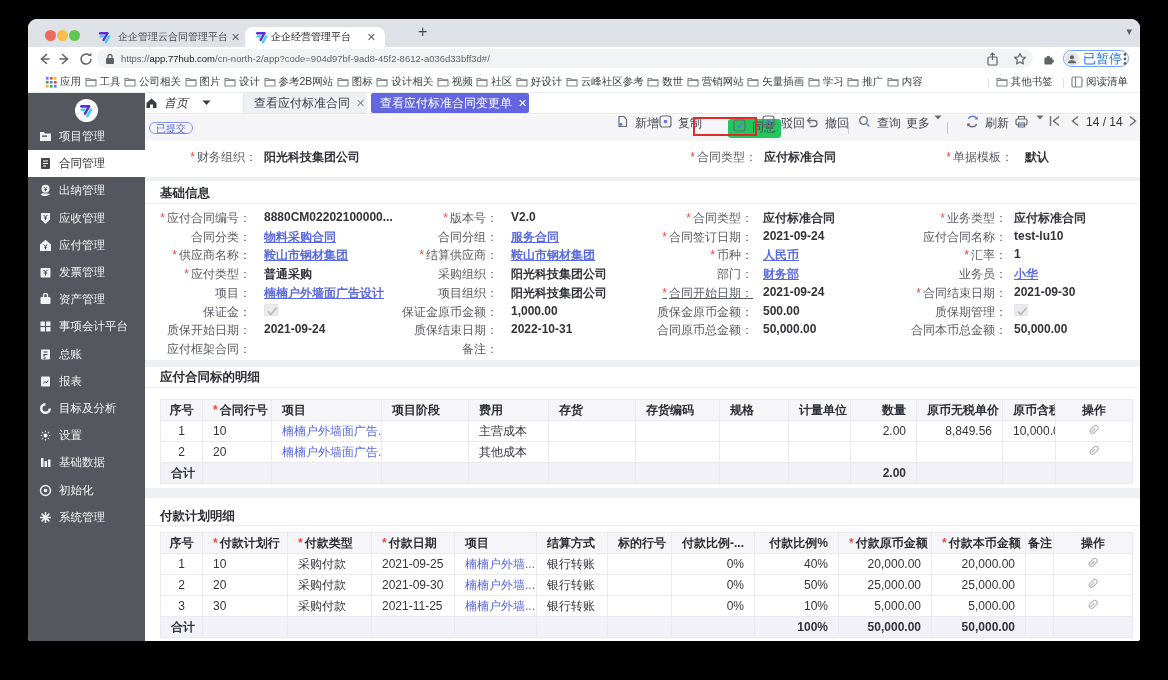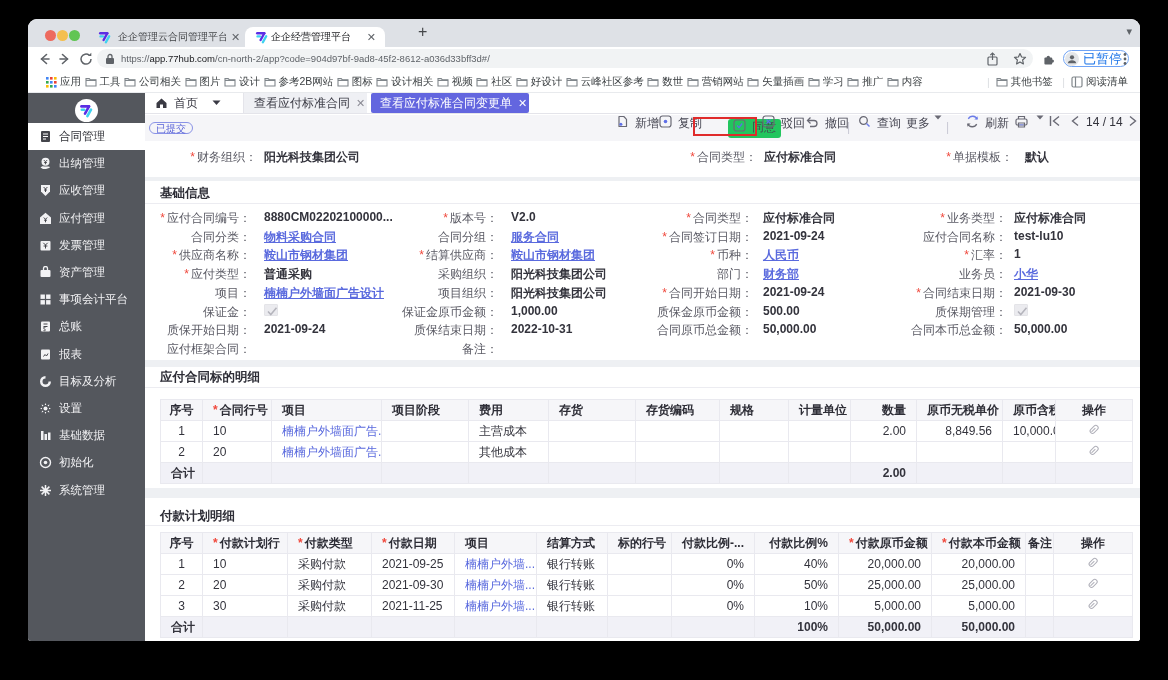--- a/index.html
+++ b/index.html
@@ -24,21 +24,21 @@
 .side{width:117px;background:#54575d;flex:none;position:relative;}
 .logo{position:absolute;left:47px;top:6px;width:23px;height:23px;border-radius:50%;background:#fff;}
 .menu{position:absolute;top:30px;left:0;width:100%;}
 .mi{height:27.2px;display:flex;align-items:center;color:#f2f2f4;font-size:11.5px;}
 .mi svg{margin-left:11px;margin-right:7px;flex:none;}
 .mi.on{background:#fff;color:#33343a;}
 .main{flex:1;position:relative;background:#fff;overflow:hidden;}
 
 .atabs{position:absolute;left:0;top:0;right:0;height:21px;background:#fff;border-bottom:1px solid #e4e4ea;display:flex;font-size:12px;}
 .at{display:flex;align-items:center;color:#3a3a44;}
-.at1{width:99px;border-right:1px solid #e4e4ea;padding-left:10px;}
+.at1{width:99px;border-right:1px solid #e4e4ea;padding-left:0;font-style:italic;}
 .at2{background:#eff0f4;width:123px;margin-right:4px;padding-left:10px;}
 .at3{background:#6366df;color:#fff;width:158px;border-radius:2px;padding-left:9px;}
 
 .tbar{position:absolute;left:0;top:22px;right:0;height:26px;background:#f5f5f8;display:flex;align-items:center;font-size:12px;color:#454551;}
 .tbtn{position:absolute;top:0;height:26px;display:flex;align-items:flex-start;white-space:nowrap;}
 .tbtn svg{margin-right:3px;}
 .badge{position:absolute;left:4px;top:7px;border:1px solid #8a93e6;color:#5a64d8;font-size:10px;border-radius:7px;padding:0px 6px;height:12px;line-height:11px;}
 .redbox{position:absolute;left:548px;top:2px;width:64px;height:19px;border:2px solid #e02b2b;}
 
 .row1{position:absolute;left:0;top:48px;right:0;height:35px;background:#fff;font-size:12px;}
@@ -237,20 +237,24 @@
 <div class="side">
 <div class="logo" style="display:flex;align-items:center;justify-content:center;">
           <svg width="15" height="15" viewBox="0 0 15 15">
             <path d="M2.4 3.4 H10" stroke="#5b2ee4" stroke-width="2.6" stroke-linecap="round" fill="none"></path>
             <path d="M10 3.4 L6 10.7" stroke="#5b2ee4" stroke-width="2.6" stroke-linecap="round" fill="none"></path>
             <path d="M2.8 6.8 H5.2" stroke="#3ed2f0" stroke-width="2.6" stroke-linecap="round" fill="none"></path>
             <path d="M12 6.6 L8.4 13.2" stroke="#3ed2f0" stroke-width="2.6" stroke-linecap="round" fill="none"></path>
           </svg>
         </div>
 <div class="menu">
+<div class="mi"><svg width="13" height="13" viewBox="0 0 13 13">
+              <path d="M1 2 h4 l1 1.5 h6 v7.5 H1 Z" fill="#f2f2f4"></path>
+              <path d="M3 6.2 h5" stroke="#44454b" stroke-width="1.3"></path>
+            </svg>项目管理</div>
 <div class="mi on"><svg width="13" height="13" viewBox="0 0 13 13">
               <rect x="2" y="1" width="9" height="11" rx="1" fill="#44454b"></rect>
               <path d="M4 4 h5 M4 6.5 h5 M4 9 h3" stroke="#fff" stroke-width="1"></path>
             </svg>合同管理</div>
 <div class="mi"><svg width="13" height="13" viewBox="0 0 13 13">
               <circle cx="6.5" cy="4.8" r="4" fill="#f2f2f4"></circle>
               <path d="M4.8 3 L6.5 4.8 L8.2 3 M6.5 4.8 V7.3 M5 5.6 h3" stroke="#44454b" stroke-width="0.9" fill="none"></path>
               <path d="M1.5 10.5 c2 -2 3 -1 5 -1 h3 c1.5 0 2 1 0.5 1.5 L7 12 H4 Z" fill="#f2f2f4"></path>
             </svg>出纳管理</div>
 <div class="mi"><svg width="13" height="13" viewBox="0 0 13 13">
@@ -451,21 +455,21 @@
 <div class="lab" style="left:203px;top:85.1px;width:150px;">采购组织：</div>
 <div class="val" style="left:366px;top:85.1px;">阳光科技集团公司</div>
 <div class="lab" style="left:458px;top:85.1px;width:150px;">部门：</div>
 <div class="val lnku" style="left:618px;top:85.1px;">财务部</div>
 <div class="lab" style="left:712px;top:85.1px;width:150px;">业务员：</div>
 <div class="val lnku" style="left:869px;top:85.1px;">小华</div>
 <div class="lab" style="left:-44px;top:103.8px;width:150px;">项目：</div>
 <div class="val lnku" style="left:119px;top:103.8px;">楠楠户外墙面广告设计</div>
 <div class="lab" style="left:203px;top:103.8px;width:150px;">项目组织：</div>
 <div class="val" style="left:366px;top:103.8px;">阳光科技集团公司</div>
-<div class="lab" style="left:458px;top:103.8px;width:150px;"><span class="star">*</span>合同开始日期：</div>
+<div class="lab" style="left:458px;top:103.8px;width:150px;text-decoration:underline;"><span class="star">*</span>合同开始日期：</div>
 <div class="val" style="left:618px;top:103.8px;">2021-09-24</div>
 <div class="lab" style="left:712px;top:103.8px;width:150px;"><span class="star">*</span>合同结束日期：</div>
 <div class="val" style="left:869px;top:103.8px;">2021-09-30</div>
 <div class="lab" style="left:-44px;top:122.5px;width:150px;">保证金：</div>
 <div class="val" style="left:119px;top:119.5px;"><span class="cb"><svg width="12" height="10" viewBox="0 0 12 10">
                 <path d="M2 4.5 L4.8 7.5 L10.5 0.8" fill="none" stroke="#b4b4bc" stroke-width="1.5"></path>
               </svg></span></div>
 <div class="lab" style="left:203px;top:122.5px;width:150px;">保证金原币金额：</div>
 <div class="val" style="left:366px;top:122.5px;">1,000.00</div>
 <div class="lab" style="left:458px;top:122.5px;width:150px;">质保金原币金额：</div>

